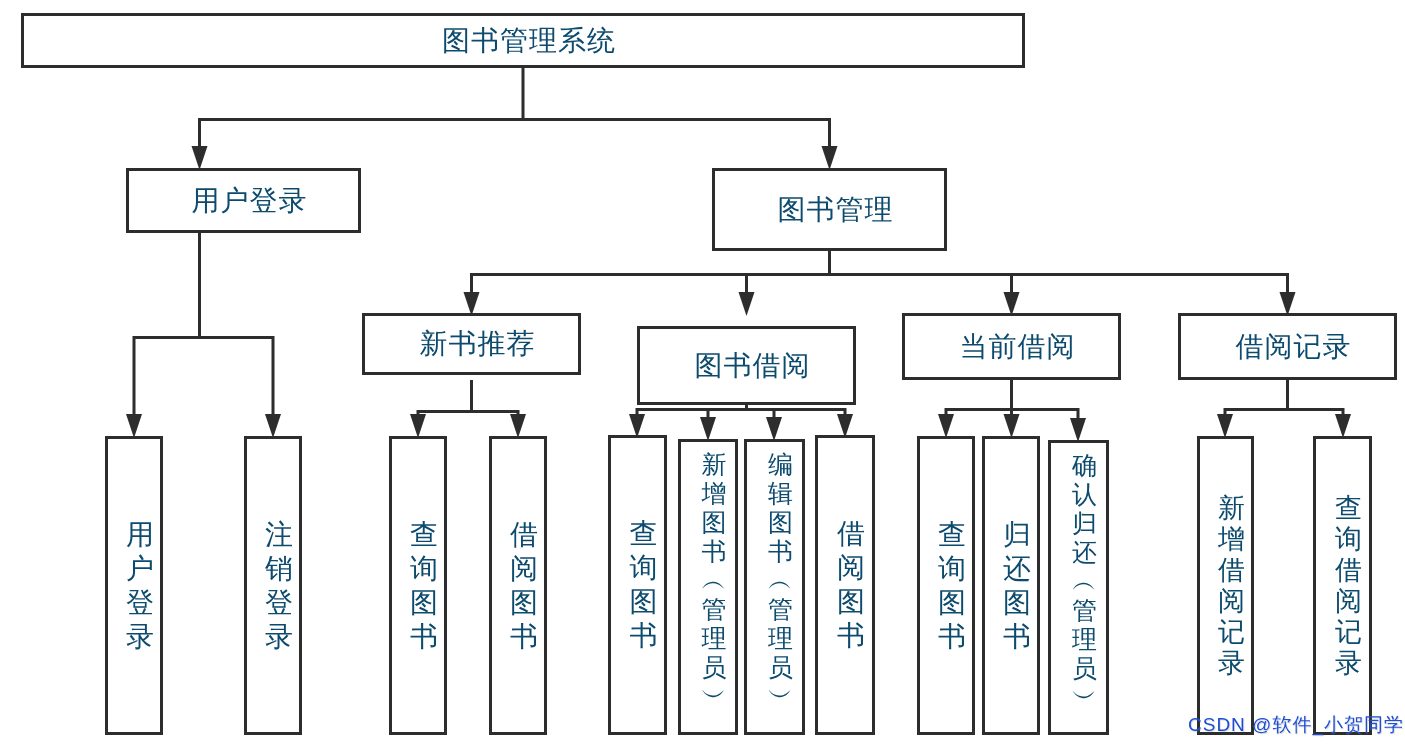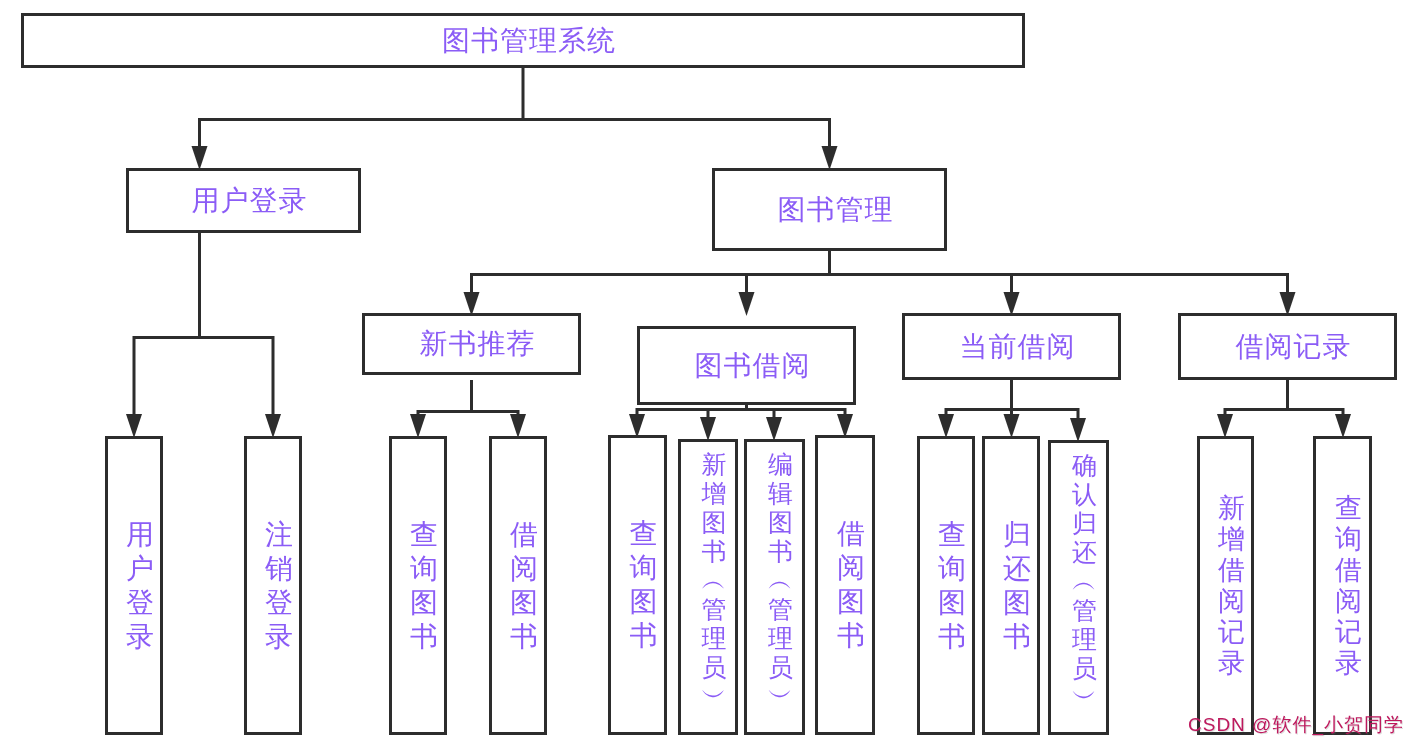--- a/index.html
+++ b/index.html
@@ -17,21 +17,21 @@
     width: 1405px; height: 747px;
   }
   .node {
     position: absolute;
     background: #ffffff;
     border: 3px solid #2d2d2d;
     box-sizing: border-box;
     display: flex;
     align-items: center;
     justify-content: center;
-    color: #8b5cf6;
+    color: #0c4a6e;
     padding-left: 12px;
   }
   .hlabel {
     font-size: 28px;
     letter-spacing: 1px;
     white-space: nowrap;
   }
   .vleaf {
     flex-direction: column;
   }
@@ -52,21 +52,21 @@
   .vleaf.v9 .vchar {
     font-size: 25px;
     line-height: 29px;
   }
   #watermark {
     position: absolute;
     left: 1188px;
     top: 712px;
     font-size: 19px;
     letter-spacing: 1px;
-    color: #be185d;
+    color: #1d4ed8;
     white-space: nowrap;
     text-shadow: 1px 1px 0 rgba(120,120,120,0.25);
   }
 </style>
 </head>
 <body>
 
 <div id="canvas">
 
   <svg id="connectors" viewBox="0 0 1405 747" xmlns="http://www.w3.org/2000/svg">

